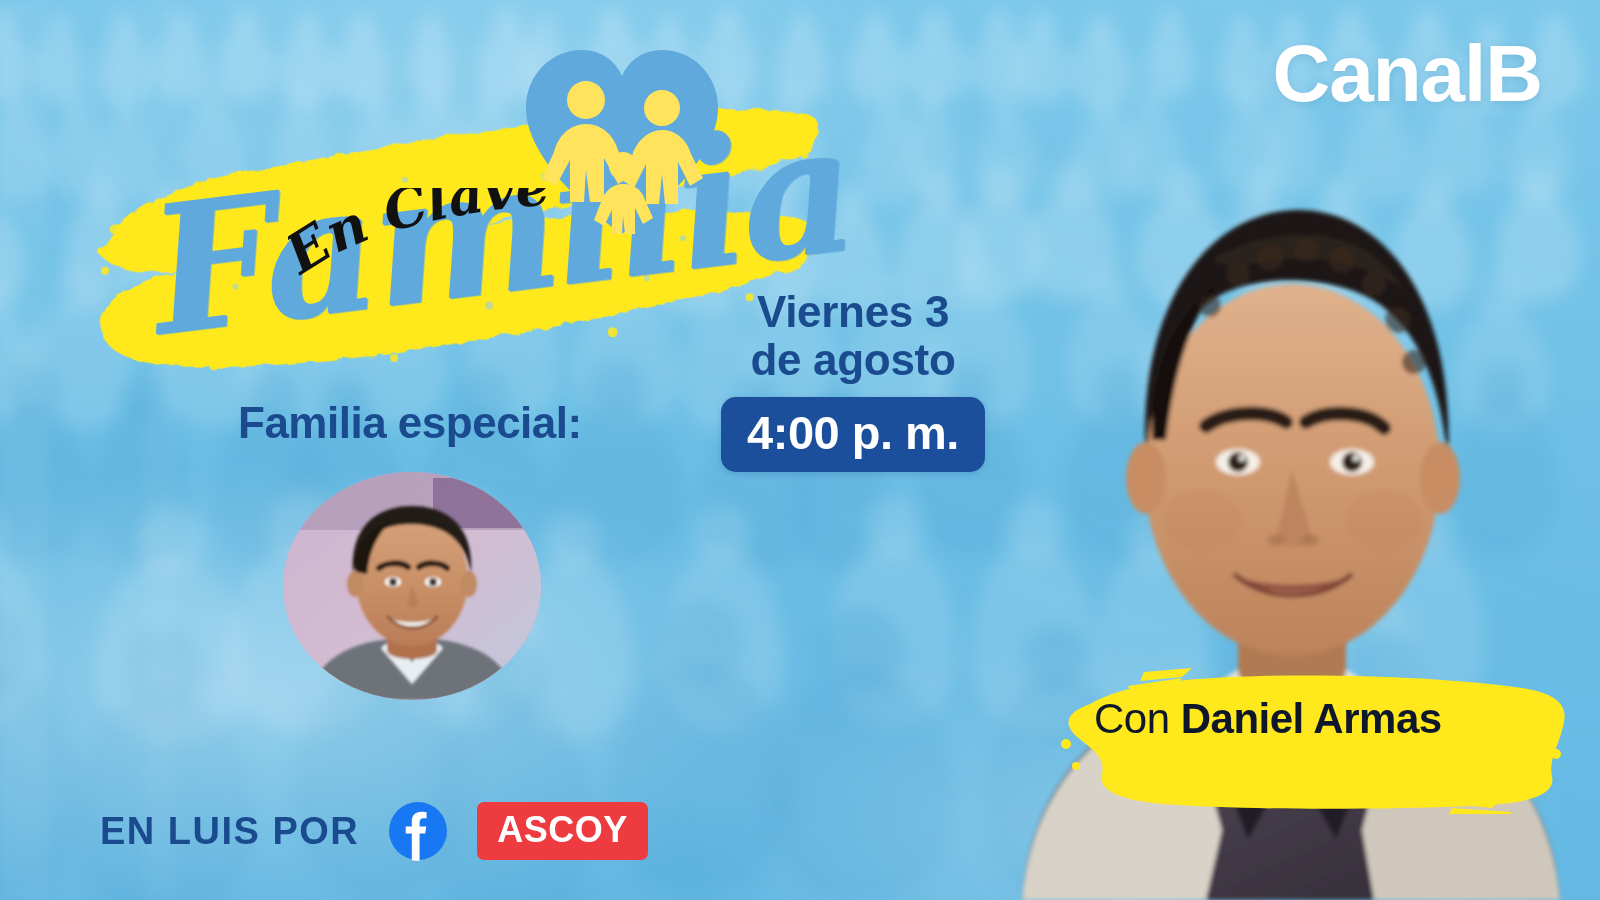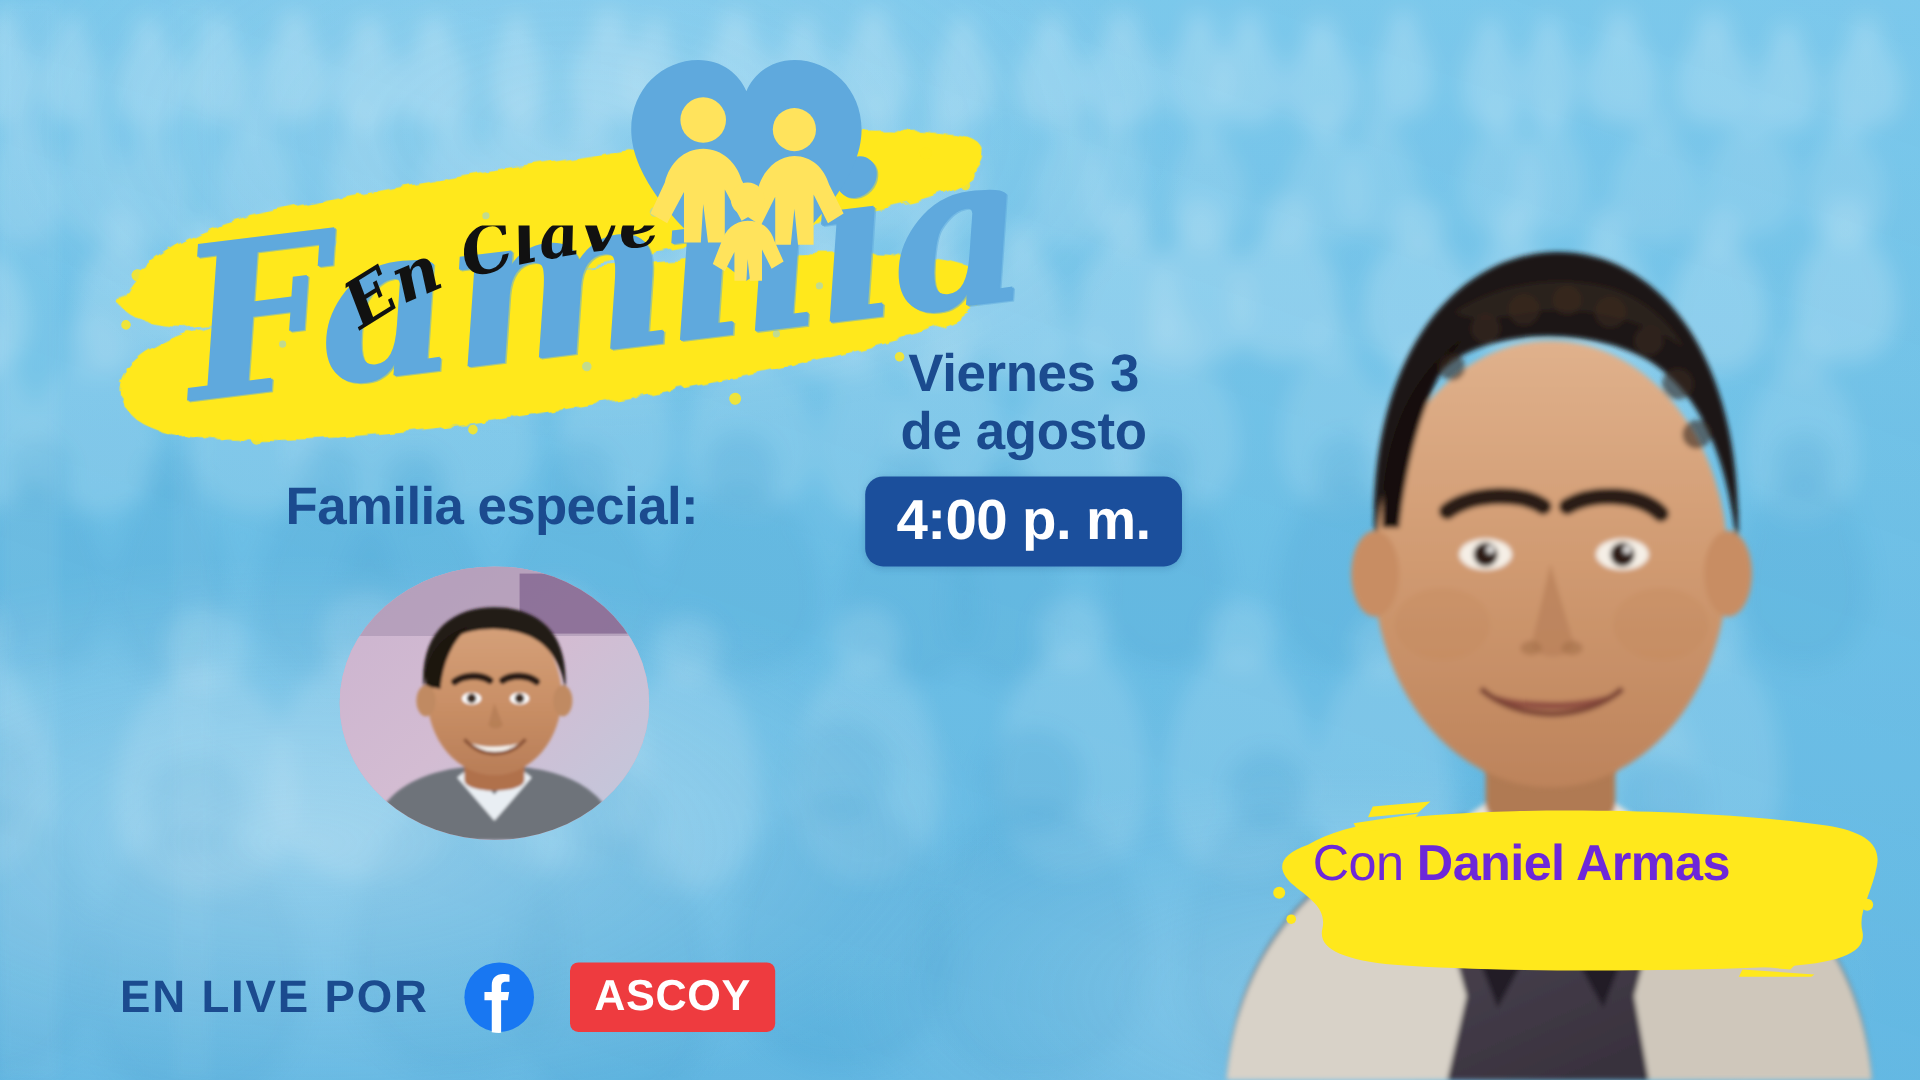--- a/index.html
+++ b/index.html
@@ -166,21 +166,21 @@
   
   .host-banner {
     position: absolute; left: 1032px; top: 664px;
     width: 540px; height: 150px;
   }
   .host-banner .hb-brush {
     position: absolute; inset: 0; width: 100%; height: 100%;
   }
   .host-banner .hb-text {
     position: absolute; left: 62px; top: 34px;
-    color: #6d28d9;
+    color: #0f172a;
   }
   .hb-name { font-size: 42px; line-height: 1.0; letter-spacing: -.5px; }
   .hb-name b { font-weight: 700; }
   .hb-name span.reg { font-weight: 400; }
   .hb-handle {
     font-size: 30px; font-style: italic; font-weight: 400;
     margin-top: 4px; letter-spacing: -.2px;
   }
 </style>
 </head>
@@ -418,20 +418,21 @@
       <span class="dk" style="left:985px;top:672px;width:142px;height:231px;"></span>
       <span class="dk" style="left:1023px;top:625px;width:66px;height:67px;border-radius:50%;"></span>
       <span class="dk" style="left:1166px;top:695px;width:189px;height:231px;"></span>
       <span class="dk" style="left:1217px;top:633px;width:87px;height:89px;border-radius:50%;"></span>
       <span class="dk" style="left:1310px;top:681px;width:151px;height:231px;"></span>
       <span class="dk" style="left:1351px;top:631px;width:69px;height:71px;border-radius:50%;"></span>
     </div>
   <div class="bg-haze"></div>
   <div class="bg-vert"></div>
 
+  <div class="canalb">CanalB</div>
 
   <div class="logo-wrap">
 
     <svg class="brush" viewBox="0 0 760 240">
       <defs>
         <filter id="rough">
             <feTurbulence type="fractalNoise" baseFrequency="0.05" numOctaves="3" seed="7"></feTurbulence>
           <feDisplacementMap in="SourceGraphic" scale="9"></feDisplacementMap>
           </filter>
       </defs>
@@ -553,21 +554,21 @@
         <path d="M104,144 C118,160 141,160 155,144" stroke="#8c5539" stroke-width="3" fill="none"></path>
 
         <ellipse cx="72" cy="112" rx="8" ry="13" fill="#c08a62"></ellipse>
         <ellipse cx="186" cy="112" rx="8" ry="13" fill="#c08a62"></ellipse>
       </g>
     </svg>
   </div>
 
 
   <div class="envivo">
-    <div class="envivo-text">EN LIVE POR</div>
+    <div class="envivo-text">EN LUIS POR</div>
     <svg class="fb-icon" viewBox="0 0 62 62">
       <circle cx="31" cy="31" r="29" fill="#1877f2"></circle>
       <path d="M38.2,33.6 L39.3,26.6 L32.6,26.6 L32.6,22.0 C32.6,20.1 33.5,18.2 36.5,18.2
                L39.6,18.2 L39.6,12.2 C39.6,12.2 36.8,11.7 34.1,11.7 C28.5,11.7 24.8,15.1 24.8,21.2
                L24.8,26.6 L18.7,26.6 L18.7,33.6 L24.8,33.6 L24.8,60.2
                C26.8,60.6 28.9,60.8 31.0,60.8 C31.5,60.8 32.1,60.8 32.6,60.7 L32.6,33.6 Z" fill="#ffffff"></path>
     </svg>
     <div class="live-badge">ASCOY</div>
   </div>
 

